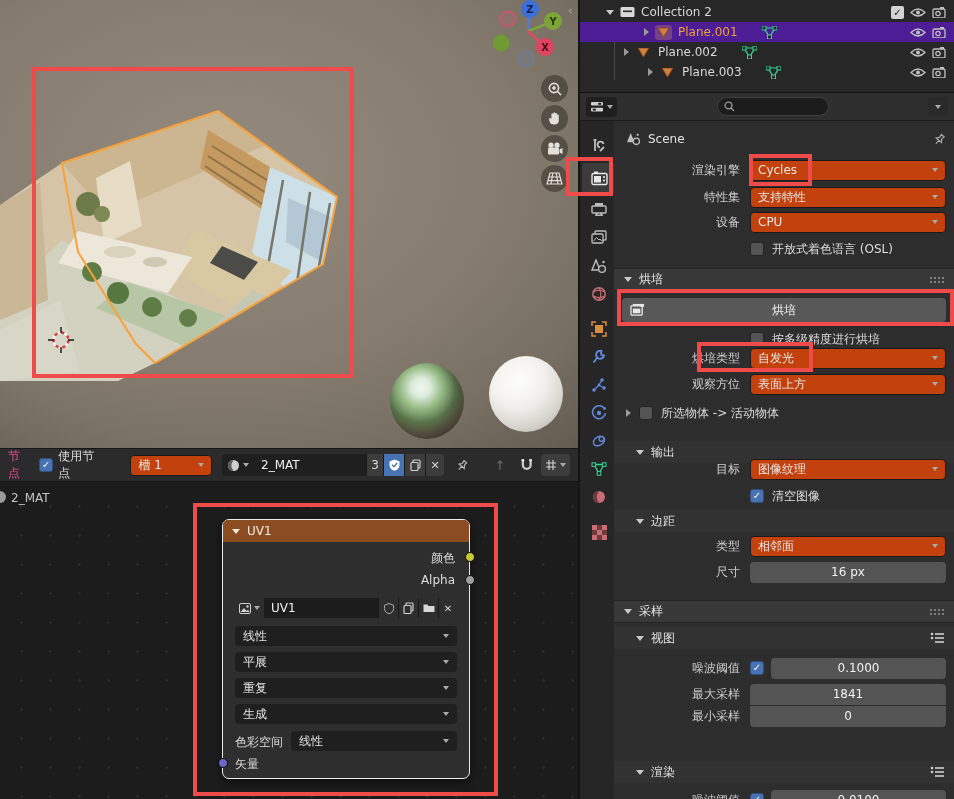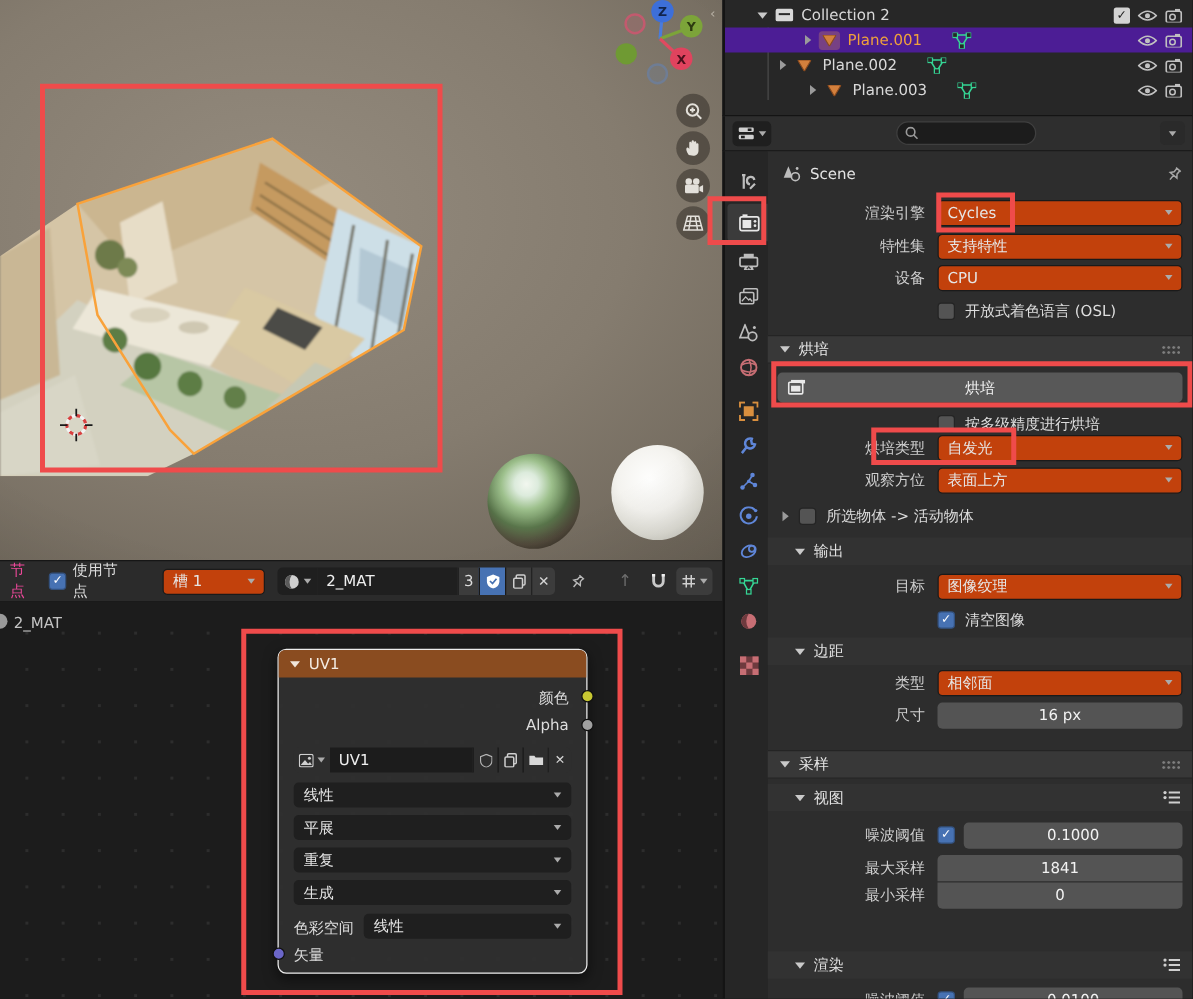--- a/index.html
+++ b/index.html
@@ -605,21 +605,21 @@
           <i class="chev"></i>
         </div>
       </div>
   </div>
   <div class="prow" style="top:281px;padding-left:12px;gap:8px">
     <i class="tri-r"></i>
     <span class="chk"></span>
     <span>所选物体 -&gt; 活动物体</span>
   </div>
 
-  <div class="subhdr" style="top:309px">
+  <div class="subhdr" style="top:320px">
     <i class="tri-d"></i>
       <span>输出</span>
   </div>
   <div class="prow" style="top:337px">
     <span class="plabel">目标</span>
     <div class="pfield">
         <div class="dd">
           <span>图像纹理</span>
           <i class="chev"></i>
         </div>

